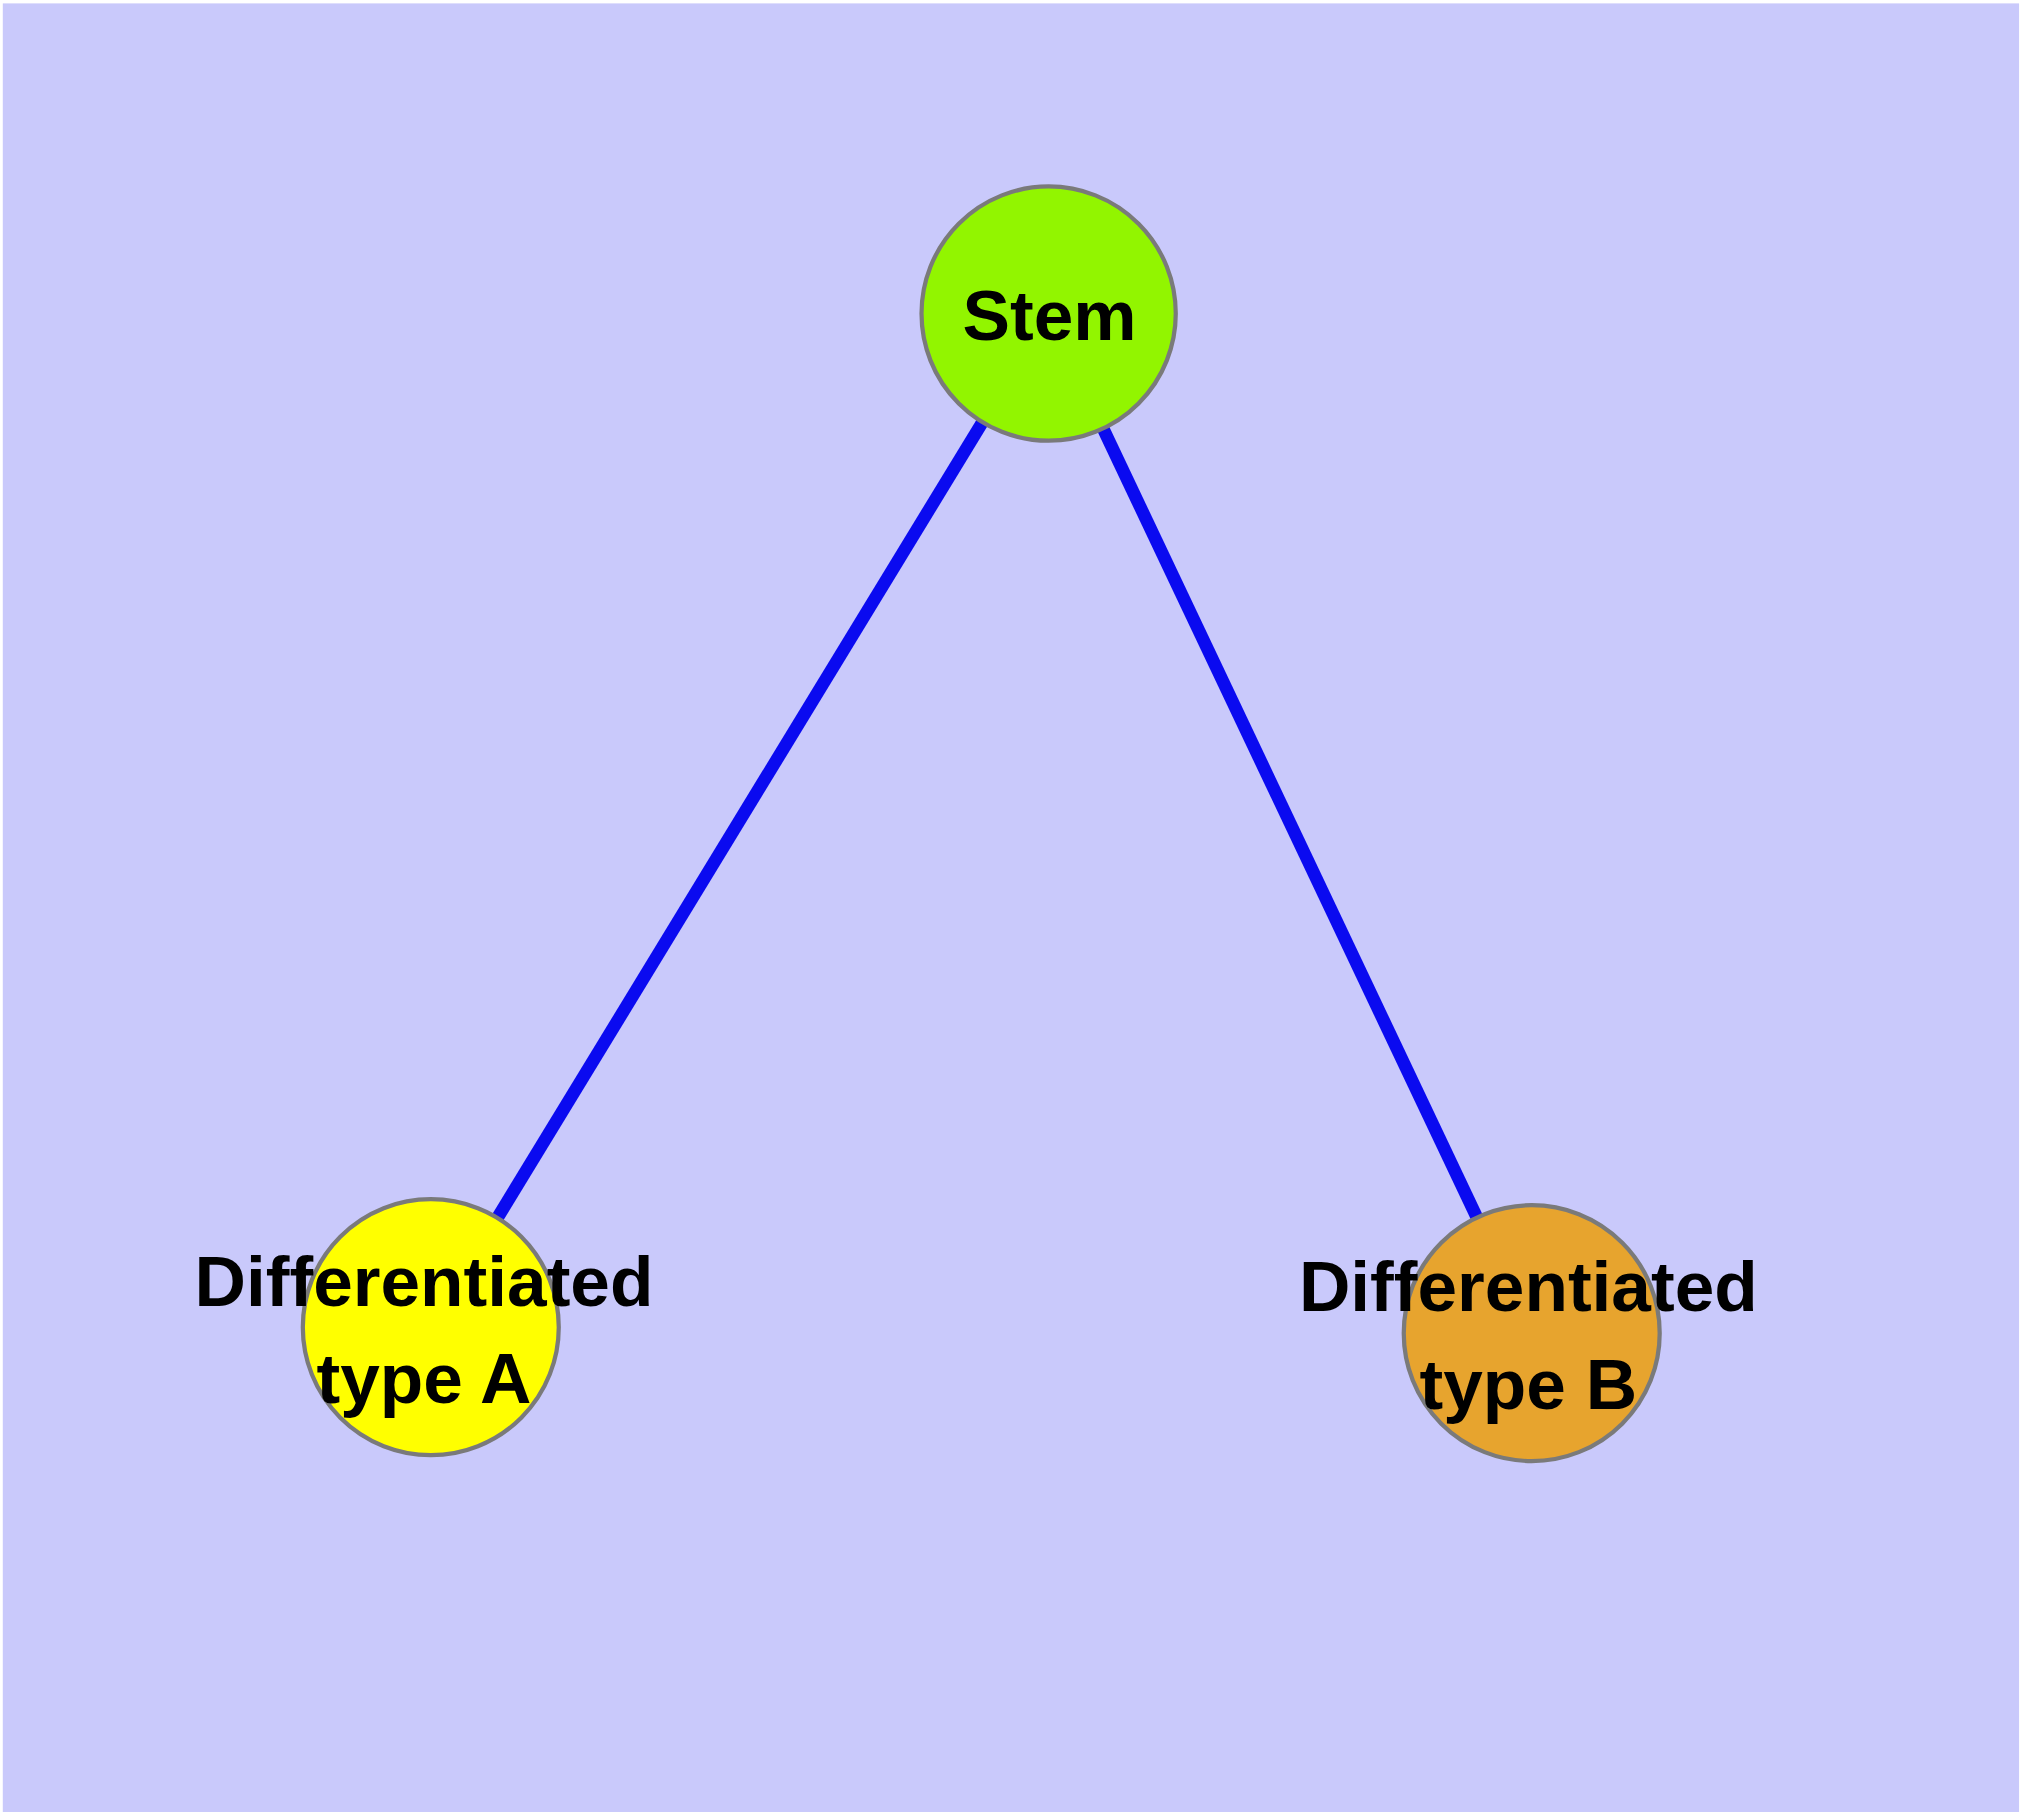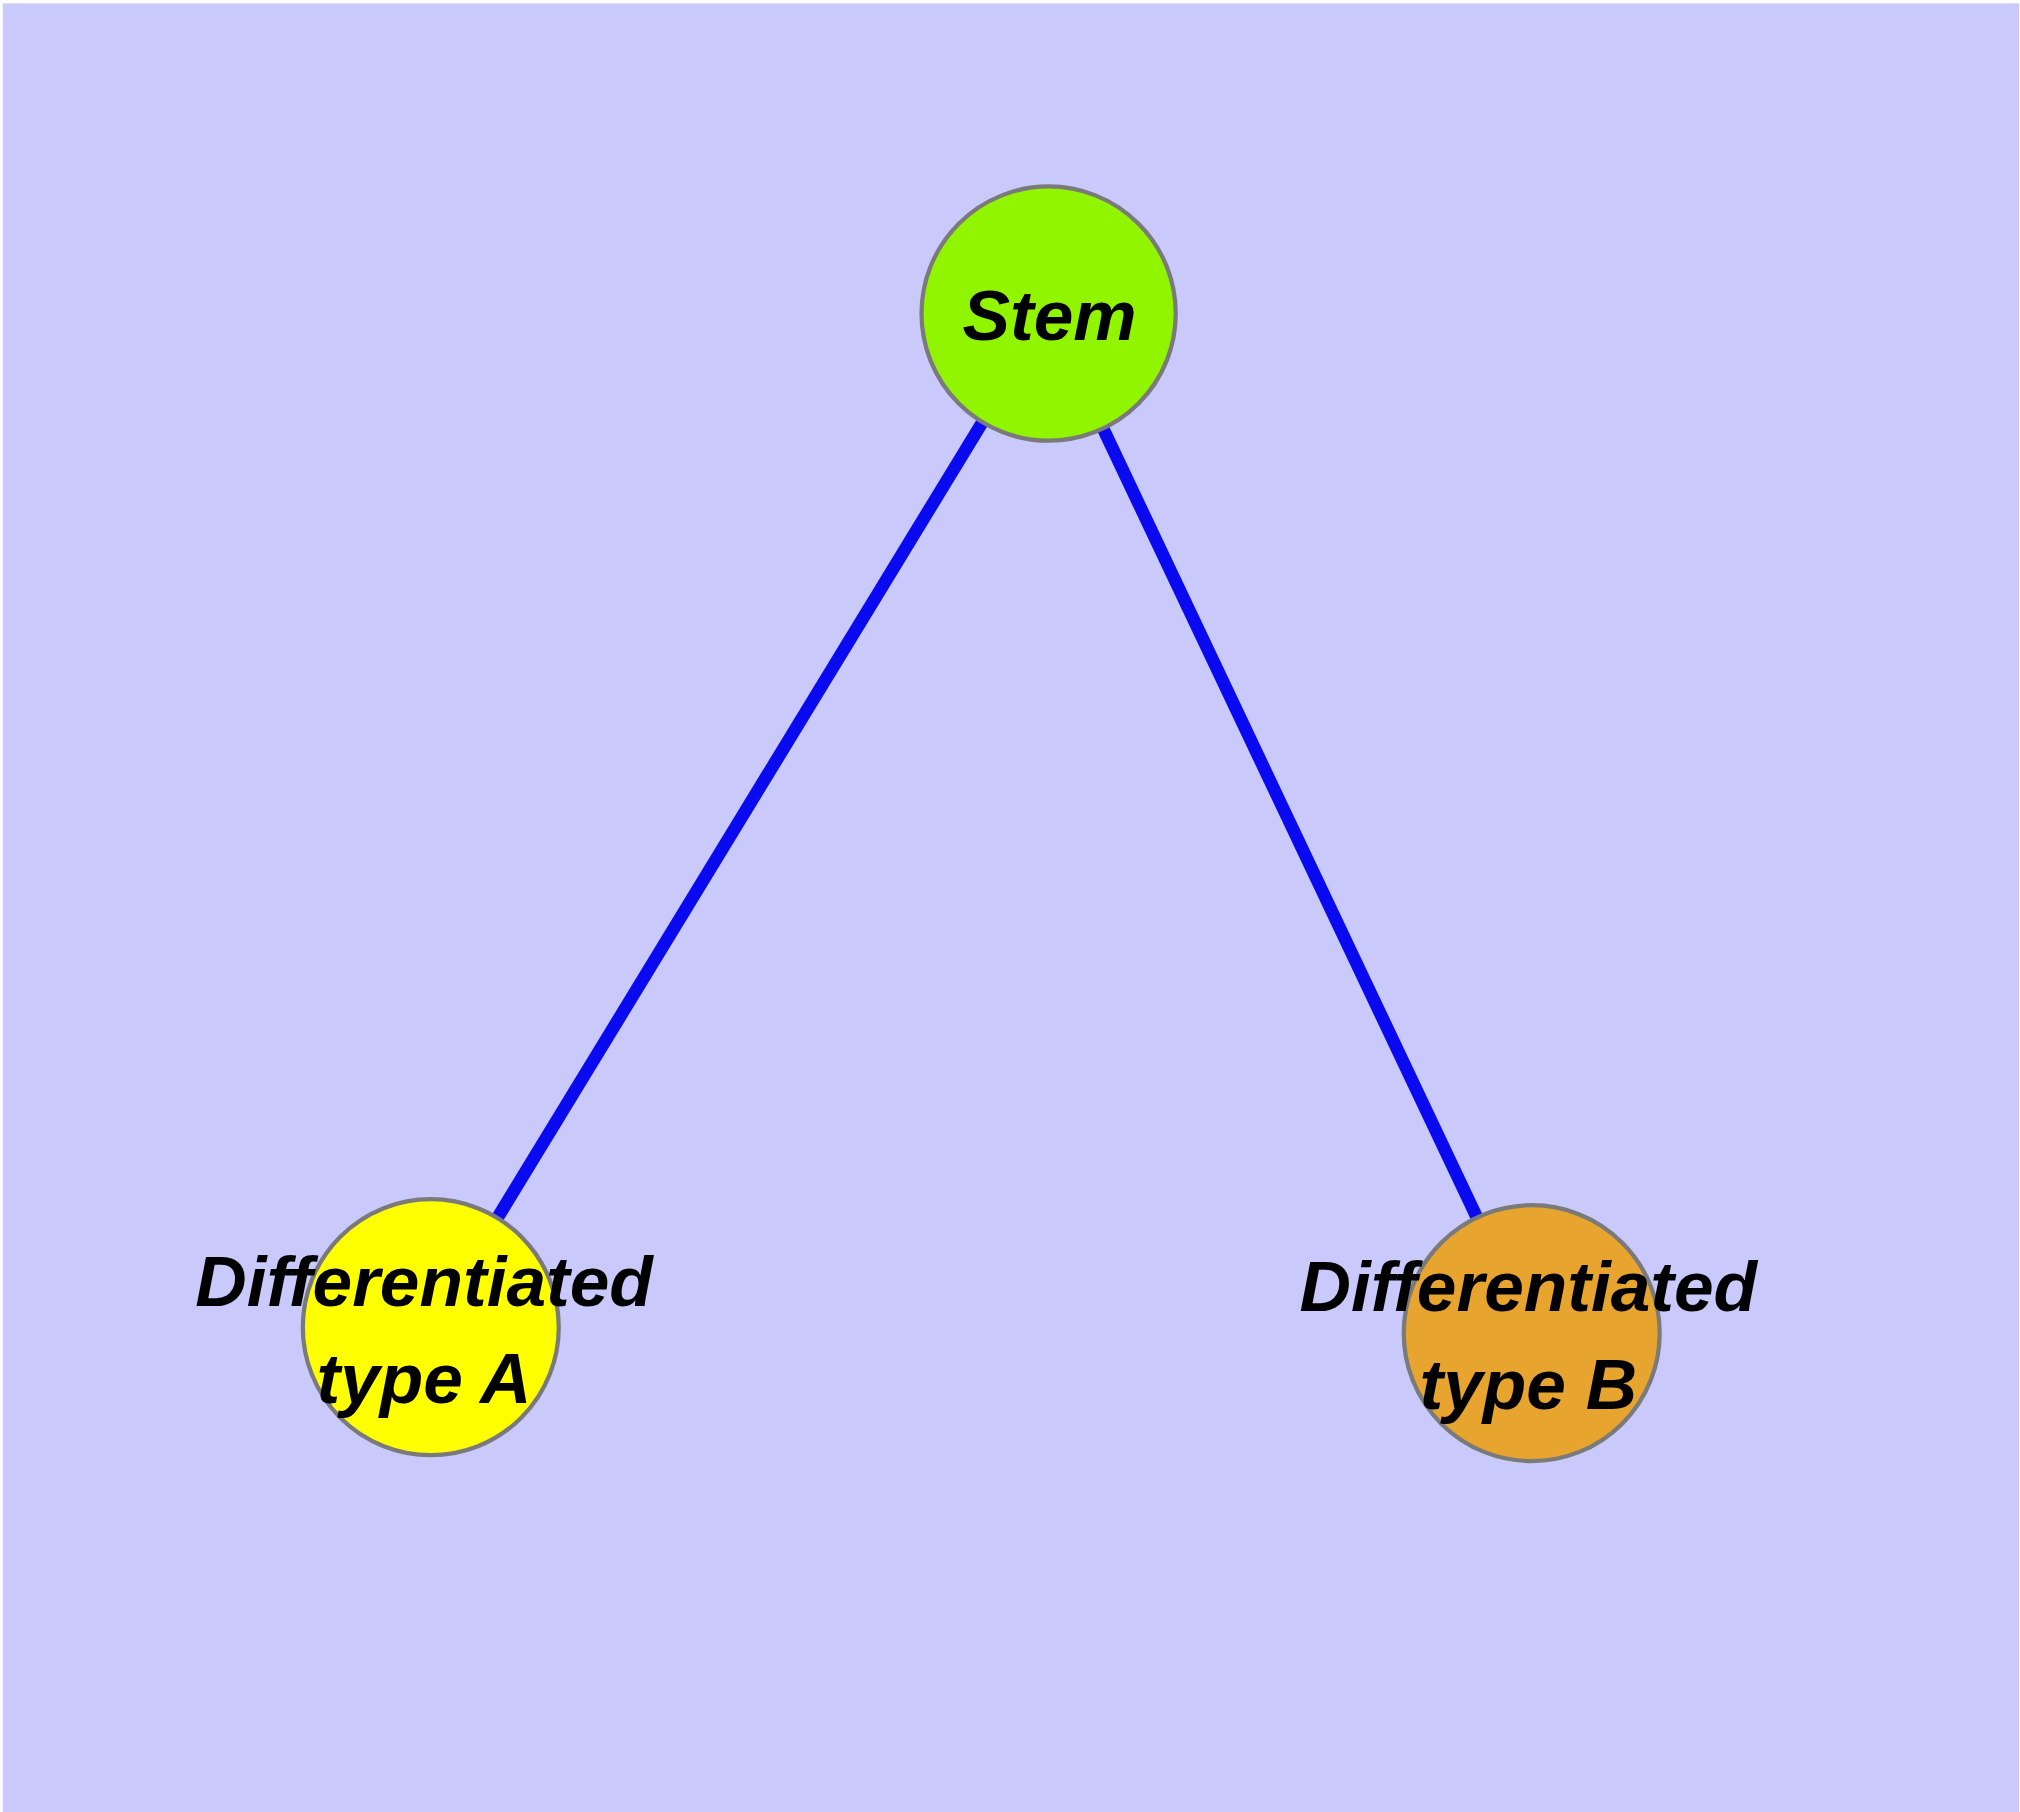--- a/index.html
+++ b/index.html
@@ -6,21 +6,20 @@
     margin: 0;
     padding: 0;
     background: #ffffff;            
     font-family: "Liberation Sans", sans-serif;
   }
   .stage {
     position: relative;
     width: 2021px;
     height: 1812px;
     overflow: hidden;
-    font-style: italic;
   }
   svg.graph {
     position: absolute;
     left: 0;
     top: 0;
     width: 2021px;
     height: 1812px;
     display: block;
   }
   .edge {

